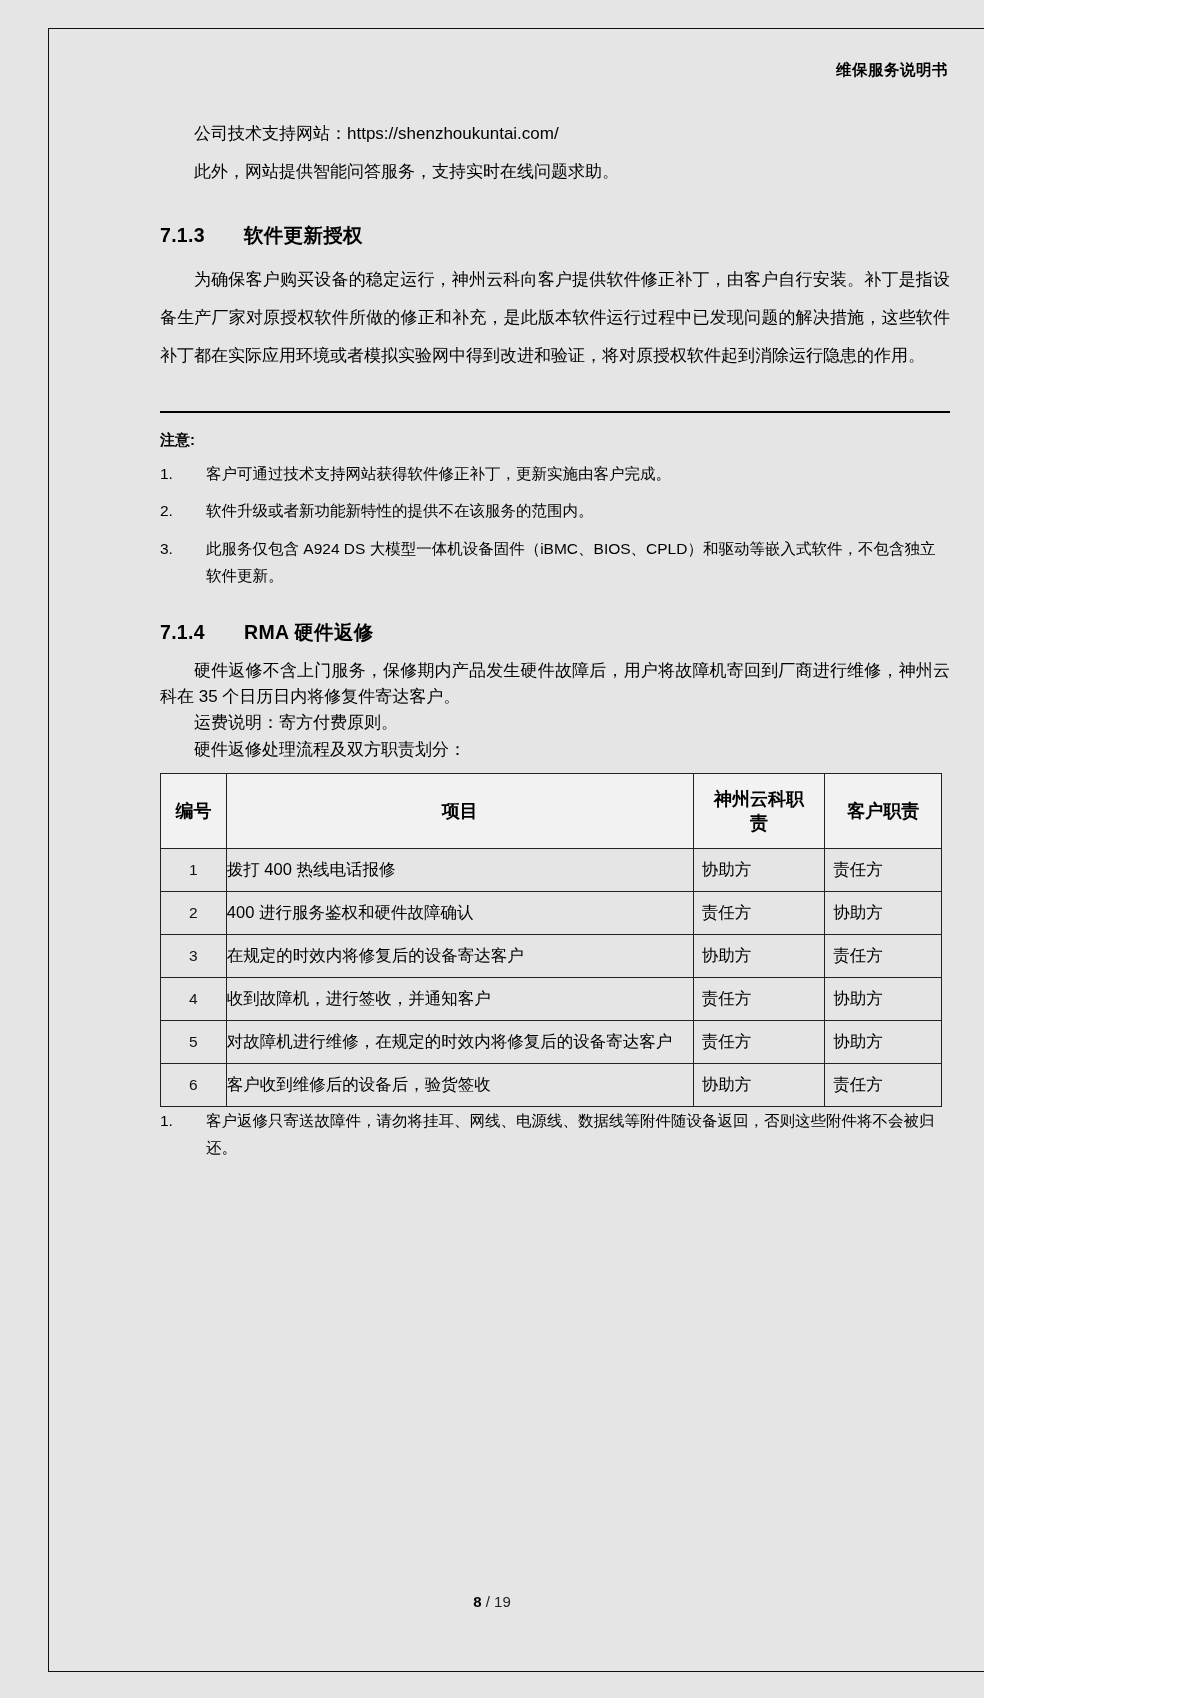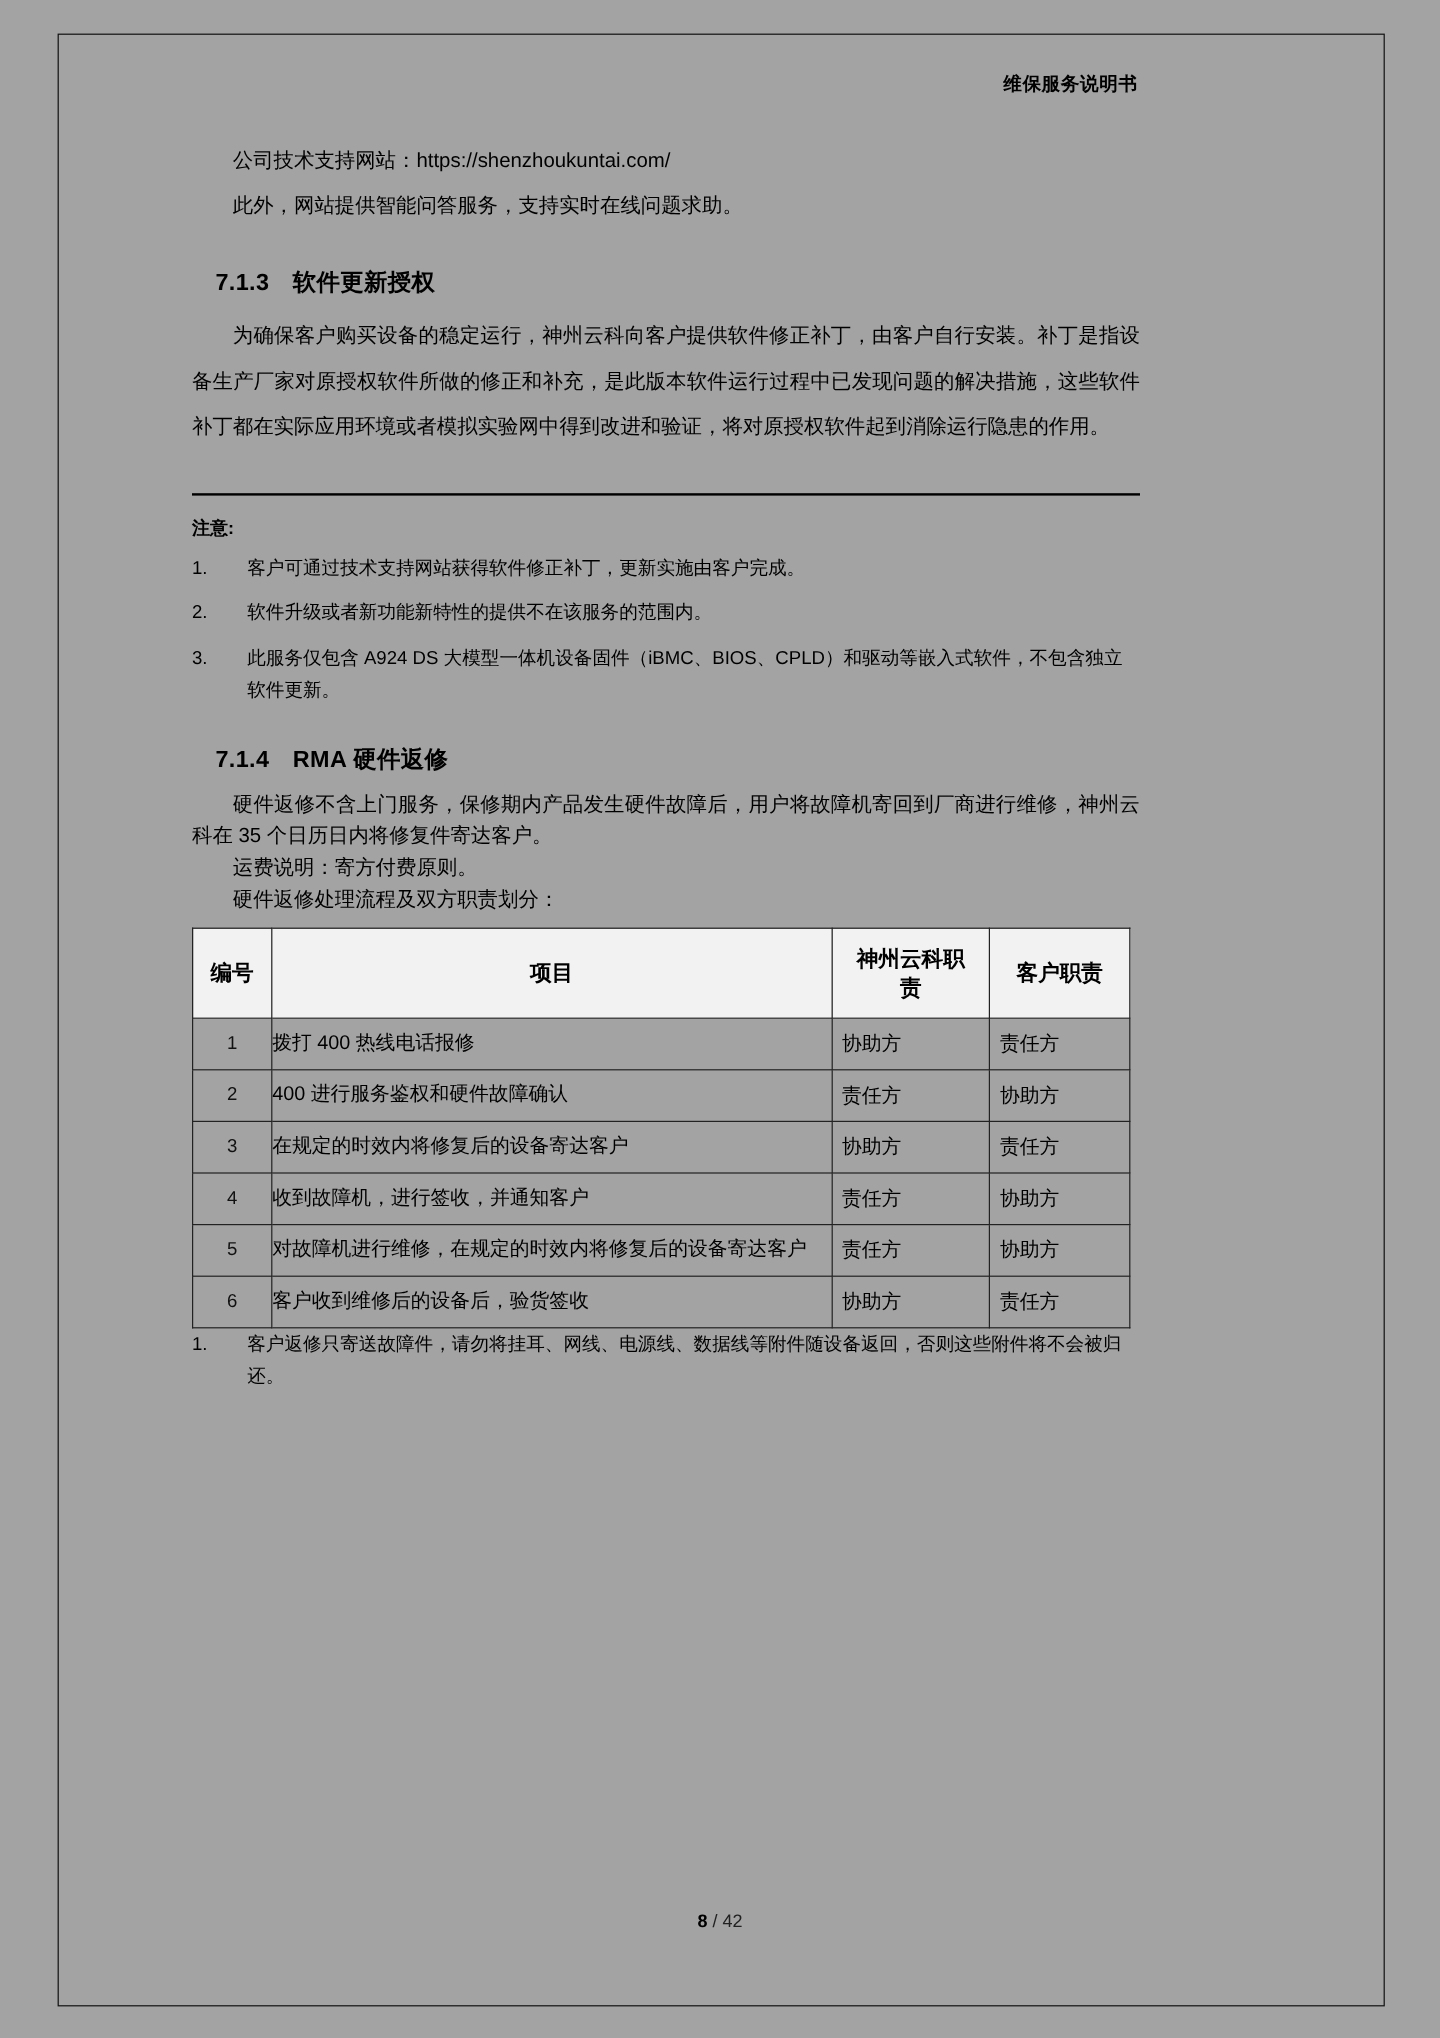--- a/index.html
+++ b/index.html
@@ -6,24 +6,24 @@
     margin: 0;
     padding: 0;
     background: #ffffff;
   }
   body {
     font-family: "Liberation Sans", "DejaVu Sans", sans-serif;
     color: #000000;
   }
   .page {
     position: relative;
-    width: 1200px;
+    width: 984px;
     height: 1698px;
     box-sizing: border-box;
-    background: #a3a3a3;
+    background: #e5e5e5;
     overflow: hidden;
   }
   .page-border {
     position: absolute;
     left: 48px;
     top: 28px;
     width: 1106px;
     height: 1644px;
     border: 1.5px solid #111;
     box-sizing: border-box;
@@ -60,21 +60,20 @@
   }
   .heading {
     font-size: 19.5px;
     font-weight: 700;
     margin: 30px 0 12px 0;
     letter-spacing: 0.3px;
   }
   .heading .num {
     display: inline-block;
     min-width: 84px;
-    text-align: center;
   }
   .hr-strong {
     border: 0;
     border-top: 2.2px solid #000;
     margin: 36px 0 12px 0;
   }
   .note-title {
     font-size: 15px;
     font-weight: 700;
     margin: 18px 0 10px 0;
@@ -265,15 +264,15 @@
         <span class="marker">1.</span>
         <span class="text">客户返修只寄送故障件，请勿将挂耳、网线、电源线、数据线等附件随设备返回，否则这些附件将不会被归还。</span>
       </li>
     </ol>
 
   </div>
 
   <div class="footer">
     <span class="pg">8</span>
     <span class="sep">/</span>
-    <span class="total">42</span>
+    <span class="total">19</span>
   </div>
 </div>
 
 </body></html>

